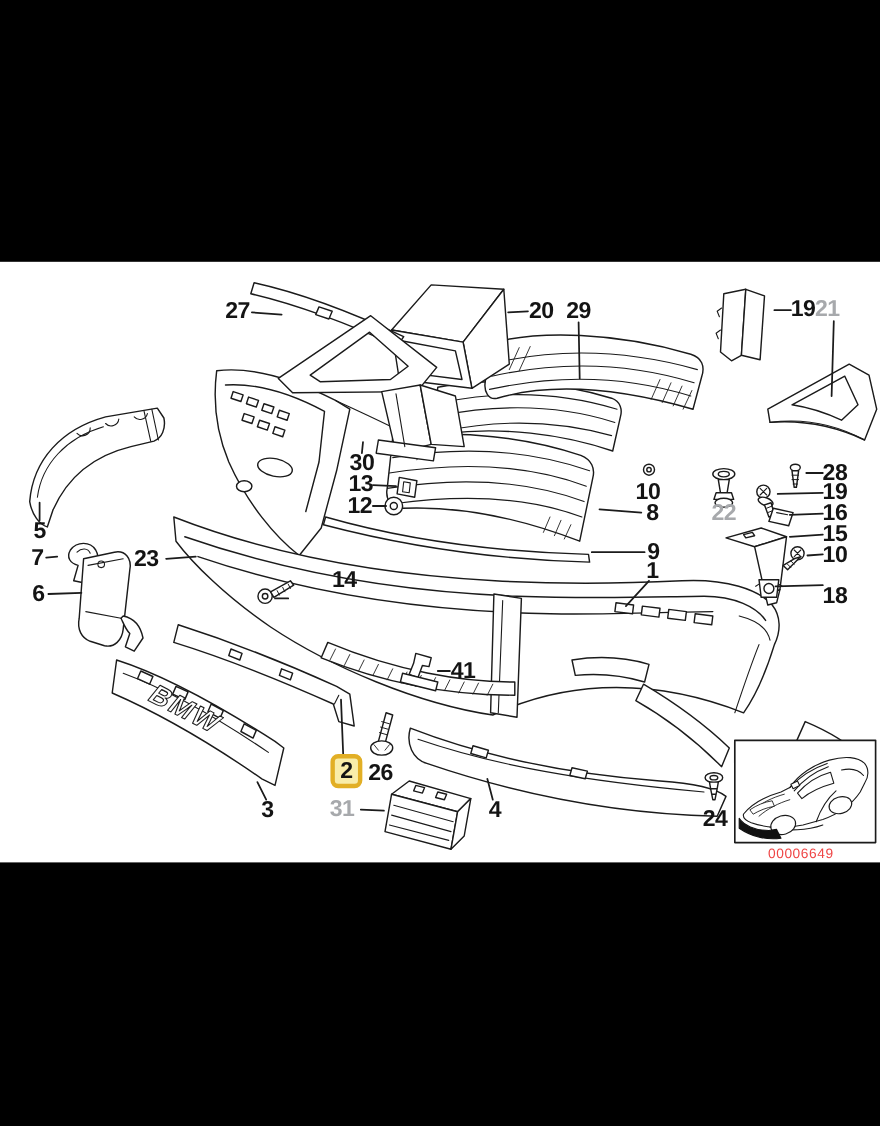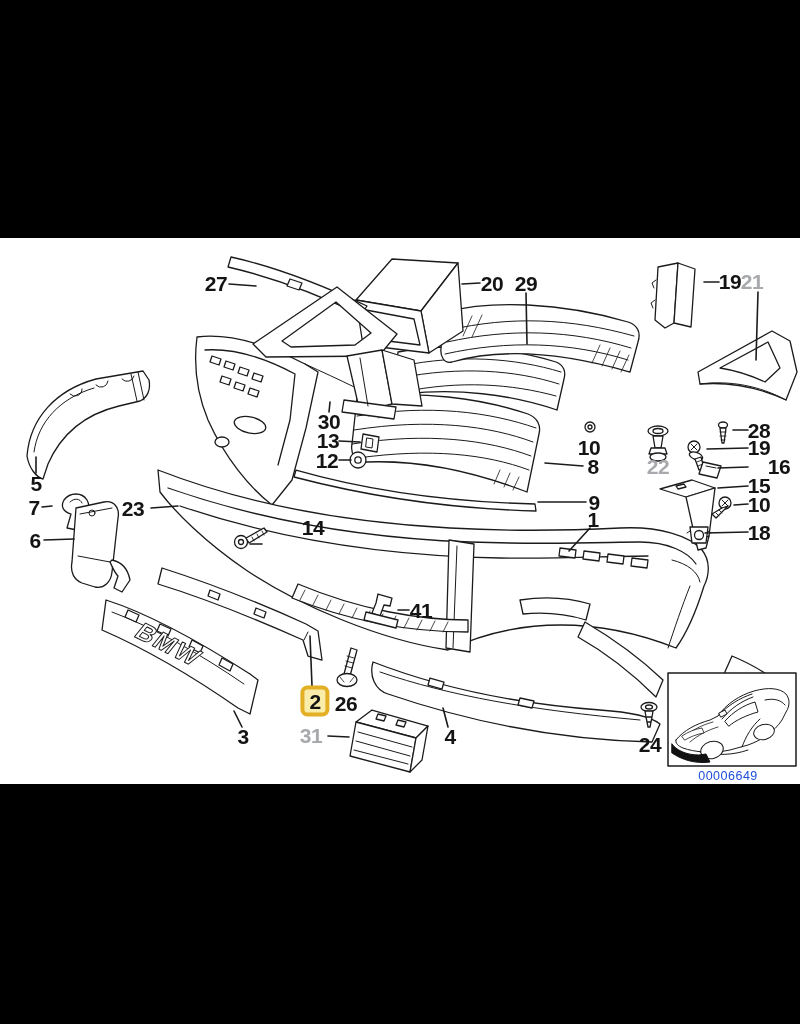--- a/index.html
+++ b/index.html
@@ -6,21 +6,21 @@
   .stage{position:relative;width:800px;height:1024px;background:#000;overflow:hidden;
          font-family:"Liberation Sans","DejaVu Sans",sans-serif;}
   .canvas{position:absolute;left:0;top:238px;width:800px;height:546px;background:#fff;}
   .canvas svg{position:absolute;left:0;top:0;}
   #labels{position:absolute;left:0;top:0;width:672px;height:546px;}
   .part-label{position:absolute;transform:translate(-50%,-50%);font-weight:700;font-size:21px;
               line-height:1;color:#141414;letter-spacing:-0.5px;white-space:nowrap;cursor:pointer;}
   .part-label.gray{color:#a7a9ac;}
   .part-label.highlighted{border:4px solid #e2af25;background:#f9eda9;border-radius:7px;padding:1px 5px;}
   .caption{position:absolute;left:660px;top:531px;width:136px;text-align:center;
-           font-size:12.5px;letter-spacing:.5px;color:#1d4ed8;}
+           font-size:12.5px;letter-spacing:.5px;color:#ef4444;}
 </style>
 </head>
 <body>
 
 <div class="stage">
   <div class="canvas">
 
     <svg id="art-svg" width="800" height="546" viewBox="0 238 800 546">
       <g stroke="#1b1b1b" fill="none" stroke-width="1.3" stroke-linejoin="round" stroke-linecap="round">
 
@@ -281,24 +281,24 @@
         <span class="part-label" style="left: 730px; top: 43px;">19</span>
         <span class="part-label gray" style="left: 752px; top: 43px;">21</span>
         <span class="part-label" style="left: 329px; top: 183px; text-align: right;">30</span>
         <span class="part-label" style="left: 328px; top: 202px;">13</span>
         <span class="part-label" style="left: 327px; top: 222px;">12</span>
         <span class="part-label" style="left: 589px; top: 209px;">10</span>
         <span class="part-label" style="left: 593px; top: 228px;">8</span>
         <span class="part-label gray" style="left: 658px; top: 228px;">22</span>
         <span class="part-label" style="left: 759px; top: 192px;">28</span>
         <span class="part-label" style="left: 759px; top: 209px;">19</span>
-        <span class="part-label" style="left: 759px; top: 228px; margin-left: 20px;">16</span>
+        <span class="part-label" style="left: 759px; top: 228px;">16</span>
         <span class="part-label" style="left: 759px; top: 247px;">15</span>
         <span class="part-label" style="left: 759px; top: 266px;">10</span>
-        <span class="part-label" style="left: 759px; top: 294px;">18</span>
+        <span class="part-label" style="left: 759px; top: 304px;">18</span>
         <span class="part-label" style="left: 594px; top: 264px;">9</span>
         <span class="part-label" style="left: 593px; top: 281px;">1</span>
         <span class="part-label" style="left: 36px; top: 245px;">5</span>
         <span class="part-label" style="left: 34px; top: 269px;">7</span>
         <span class="part-label" style="left: 133px; top: 270px;">23</span>
         <span class="part-label" style="left: 35px; top: 302px;">6</span>
         <span class="part-label" style="left: 275px; top: 289px; margin-left: 38px;">14</span>
         <span class="part-label" style="left: 421px; top: 372px;">41</span>
         <span class="part-label highlighted" style="left: 315px; top: 463px;">2</span>
         <span class="part-label" style="left: 346px; top: 465px;">26</span>

